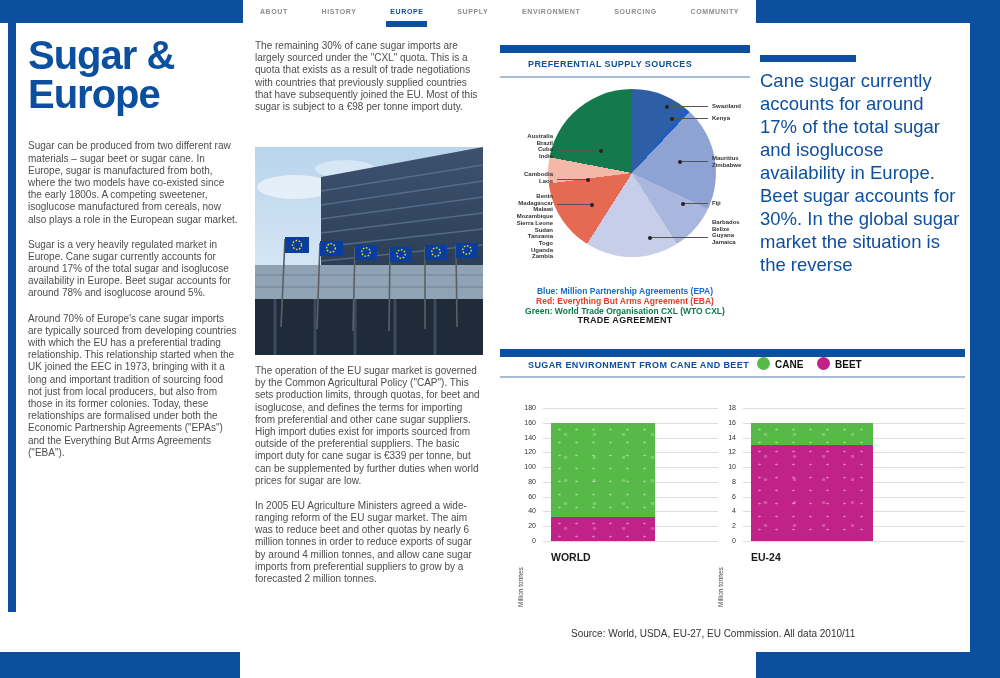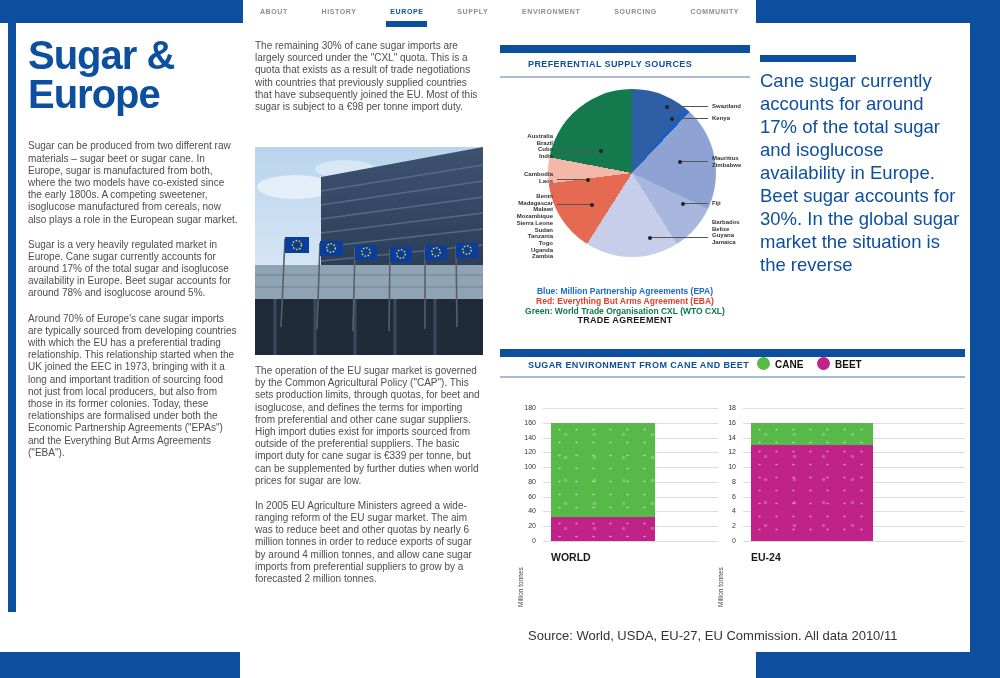--- a/index.html
+++ b/index.html
@@ -52,21 +52,21 @@
   .grid{position:absolute;}
   .gline{position:absolute;left:0;right:0;height:1px;background:#ddd;}
   .bar-stack{position:absolute;bottom:0;display:flex;flex-direction:column;justify-content:flex-end;}
   .seg{position:relative;}
   .seg::after{content:"";position:absolute;inset:0;
      background-image:radial-gradient(rgba(255,255,255,.38) 1px,transparent 1.6px),
                       radial-gradient(rgba(255,255,255,.22) 1.6px,transparent 2.2px);
      background-size:17px 13px,29px 23px;}
   .xlabel{font-size:10.5px;font-weight:bold;color:#1a1a1a;}
   .ylab{font-size:6.5px;color:#444;writing-mode:vertical-rl;transform:rotate(180deg);}
-  .source{font-size:13px;color:#333;}
+  .source{font-size:10px;color:#333;margin-left:43px;}
 </style>
 </head>
 <body>
 
 <div id="canvas">
 
   <div class="abs bluebar bar-topleft"></div>
   <div class="abs bluebar bar-topright"></div>
   <div class="abs bluebar bar-right"></div>
   <div class="abs bluebar bar-leftstrip"></div>

